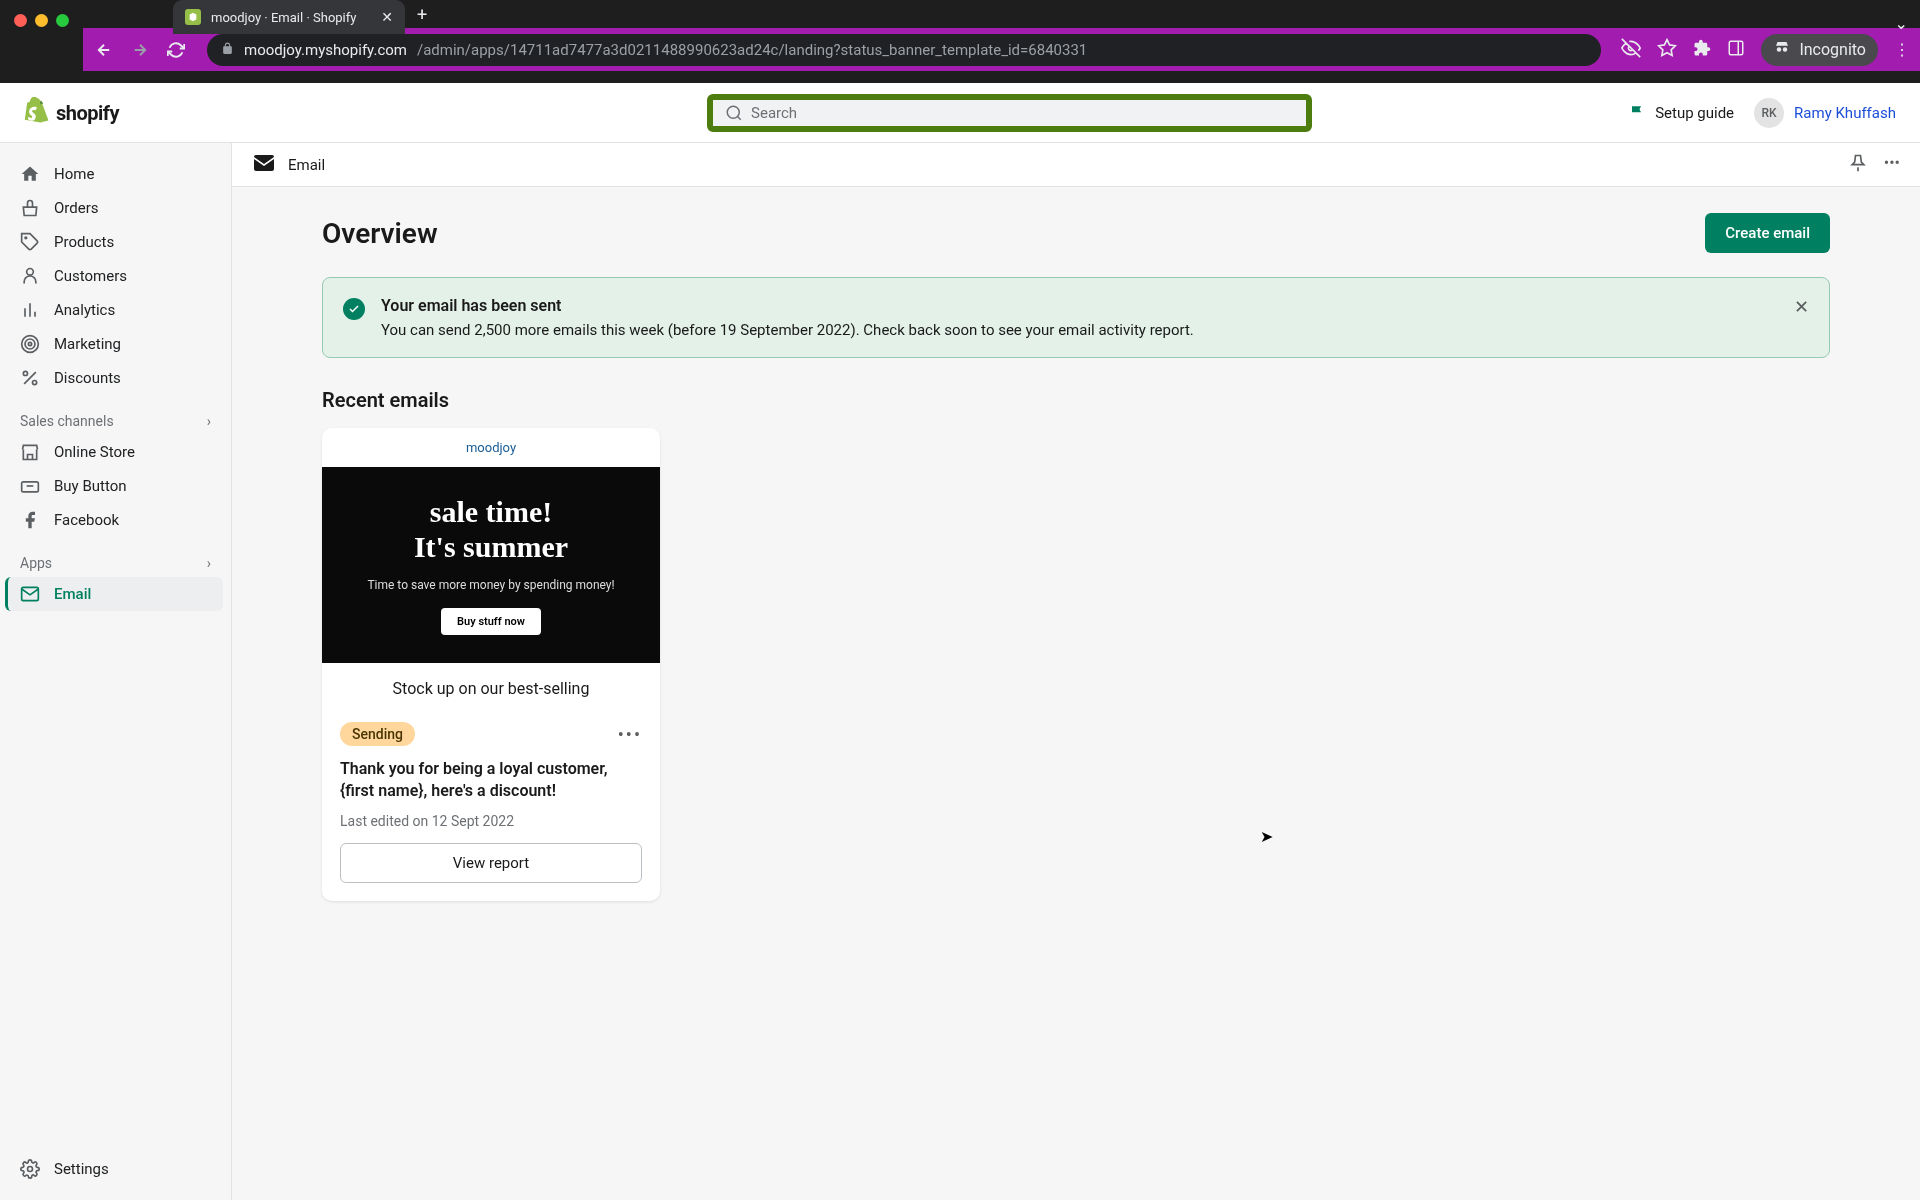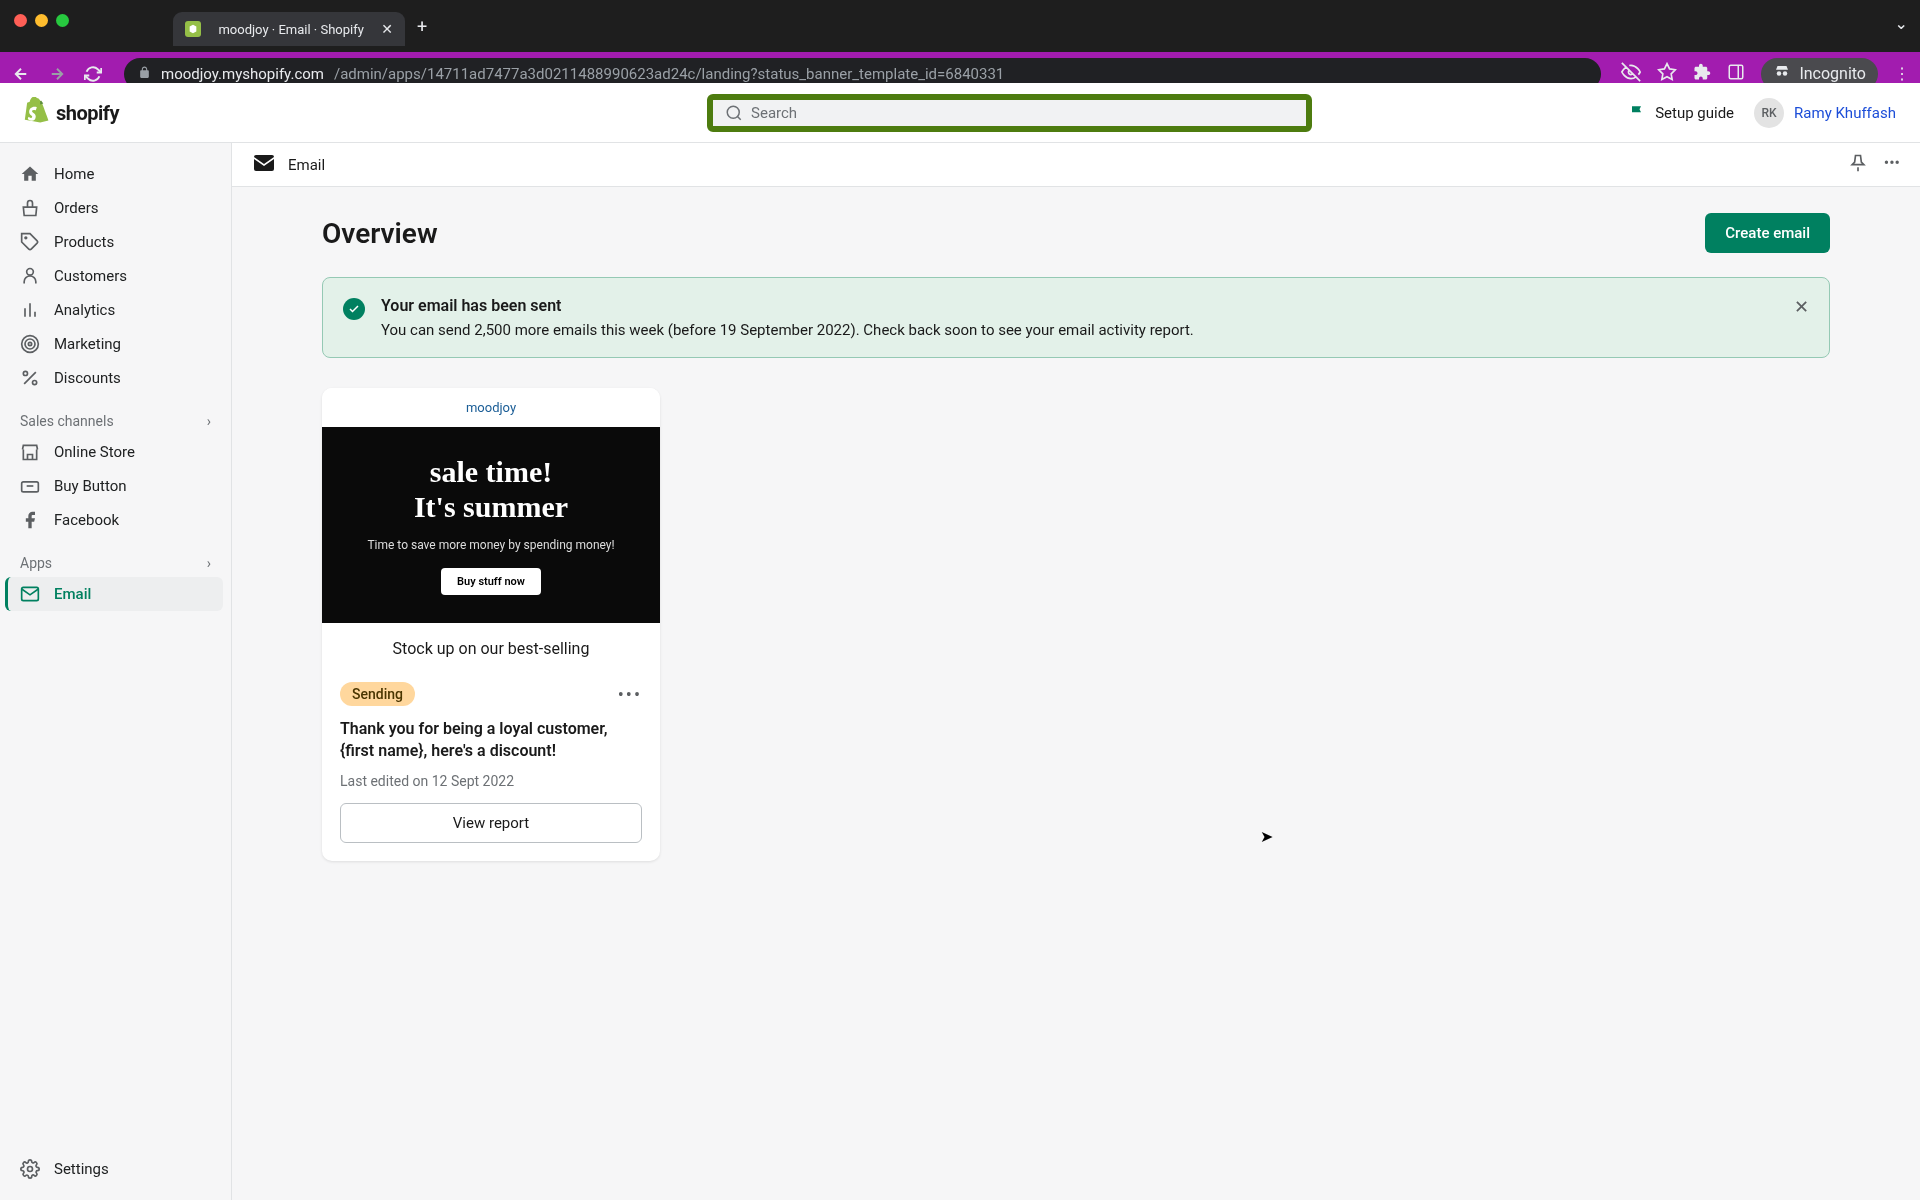--- a/index.html
+++ b/index.html
@@ -5,21 +5,21 @@
     * { margin: 0; padding: 0; box-sizing: border-box; font-family: -apple-system, BlinkMacSystemFont, 'Segoe UI', Roboto, sans-serif; }
     body { background: #000; overflow: hidden; width: 1920px; height: 1200px; }
     
     
     .browser-chrome { background: #1e1e1e; height: 83px; }
     .window-controls { display: flex; gap: 8px; padding: 14px 14px 10px; float: left; }
     .wc { width: 13px; height: 13px; border-radius: 50%; }
     .wc-r { background: #ff5f56; }
     .wc-y { background: #ffbd2e; }
     .wc-g { background: #27c93f; }
-    .tab-bar { display: flex; align-items: center; height: 52px; padding-left: 90px; text-align: center; }
+    .tab-bar { display: flex; align-items: center; height: 28px; padding-left: 90px; }
     .tab { background: #35363a; border-radius: 9px 9px 0 0; display: flex; align-items: center; padding: 0 12px; height: 34px; gap: 10px; width: 232px; margin-top:6px;}
     .tab-favicon { width: 16px; height: 16px; background: #95bf47; border-radius: 3px; display:flex; align-items:center; justify-content:center; }
     .tab-title { color: #e8eaed; font-size: 13px; flex: 1; overflow: hidden; white-space: nowrap; text-overflow: ellipsis; }
     .tab-close { color: #e8eaed; font-size: 14px; }
     .new-tab { color: #e8eaed; font-size: 18px; margin-left: 12px; }
     .chrome-dropdown { position: absolute; right: 12px; top: 14px; color: #e8eaed; }
     .url-bar { background: #a21caf; display: flex; align-items: center; height: 43px; padding: 0 10px; gap: 14px; }
     .nav-btn { color: #9aa0a6; width: 22px; display:flex; justify-content:center; }
     .nav-btn.active { color: #e8eaed; }
     .url-field { flex: 1; background: #202124; border-radius: 20px; height: 32px; display: flex; align-items: center; padding: 0 14px; color: #e8eaed; font-size: 15px; gap: 10px; margin: 0 6px; }
@@ -344,20 +344,21 @@
                 <polyline points="20 6 9 17 4 12"></polyline>
               </svg>
             </div>
           <div class="banner-body">
             <div class="banner-title">Your email has been sent</div>
             <div class="banner-text">You can send 2,500 more emails this week (before 19 September 2022). Check back soon to see your email activity report.</div>
           </div>
           <div class="banner-close">✕</div>
         </div>
 
+        <h2 class="section-title">Recent emails</h2>
 
         <div class="email-card">
           <div class="email-preview">
             <div class="preview-brand">moodjoy</div>
             <div class="preview-hero">
               <h2>sale time!</h2>
               <h2>It's summer</h2>
               <p>Time to save more money by spending money!</p>
               <div class="preview-cta">Buy stuff now</div>
             </div>

